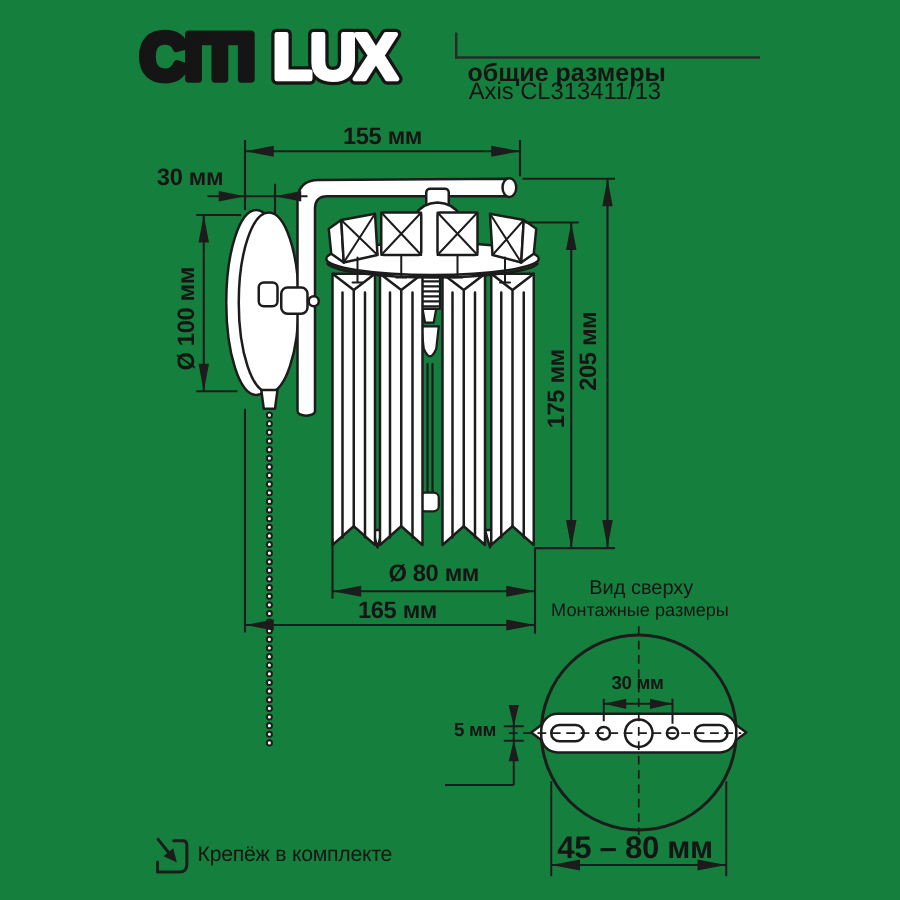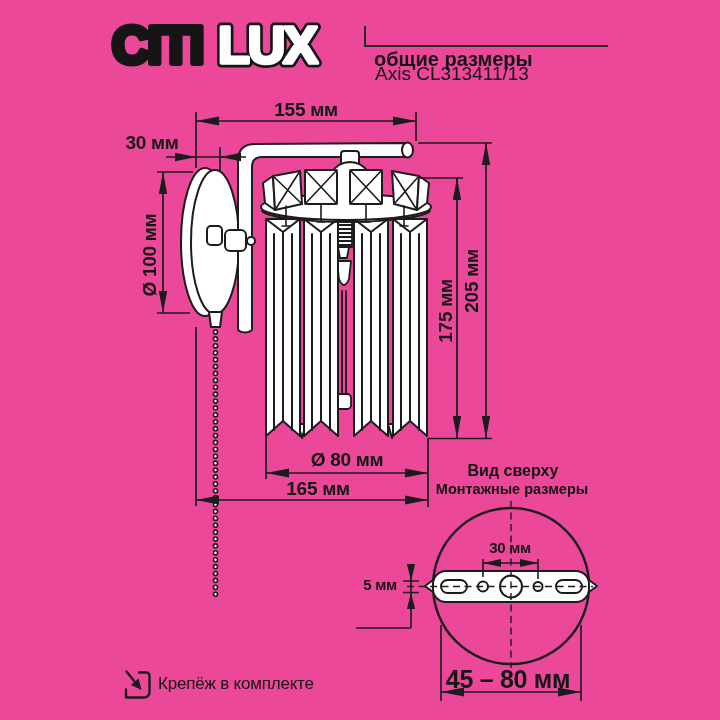--- a/index.html
+++ b/index.html
@@ -1,26 +1,26 @@
 <!DOCTYPE html>
 <html><head>
 <meta charset="utf-8">
 <style>
   html,body{margin:0;padding:0;background:#fff;}
-  #stage{position:relative;width:720px;height:720px;background:#ec4899;overflow:hidden;
+  #stage{position:relative;width:720px;height:720px;background:#15803d;overflow:hidden;
          font-family:"Liberation Sans","DejaVu Sans",sans-serif;color:#151515;}
   #lineart{position:absolute;left:0;top:0;}
   .lbl{position:absolute;transform:translate(-50%,-50%);white-space:nowrap;color:#151515;
        font-weight:bold;letter-spacing:-0.3px;}
   .rot{transform:translate(-50%,-50%) rotate(-90deg);}
   .b19{font-size:19px;}
   .b18{font-size:25px;}
   .b17{font-size:15px;}
-  .r16{font-weight:bold;font-size:16px;letter-spacing:0;}
-  .r14{font-weight:bold;font-size:14.5px;letter-spacing:0;}
+  .r16{font-weight:normal;font-size:16px;letter-spacing:0;}
+  .r14{font-weight:normal;font-size:14.5px;letter-spacing:0;}
   .hdr-model{position:absolute;left:375px;top:33px;transform:translate(0,-50%);
              font-size:19px;font-weight:normal;letter-spacing:0;margin-top:41px;}
   .hdr-sub{position:absolute;left:374px;top:59px;transform:translate(0,-50%);
            font-size:20px;font-weight:bold;letter-spacing:0;}
   .vrule{position:absolute;left:364px;top:26px;width:2px;height:21px;background:#2a2a2a;}
   .hrule{position:absolute;left:364px;top:45px;width:244px;height:2px;background:#2a2a2a;}
   .note-text{position:absolute;left:158px;top:684px;transform:translate(0,-50%);
              font-size:17px;font-weight:normal;letter-spacing:-0.2px;}
 </style>
 </head>

